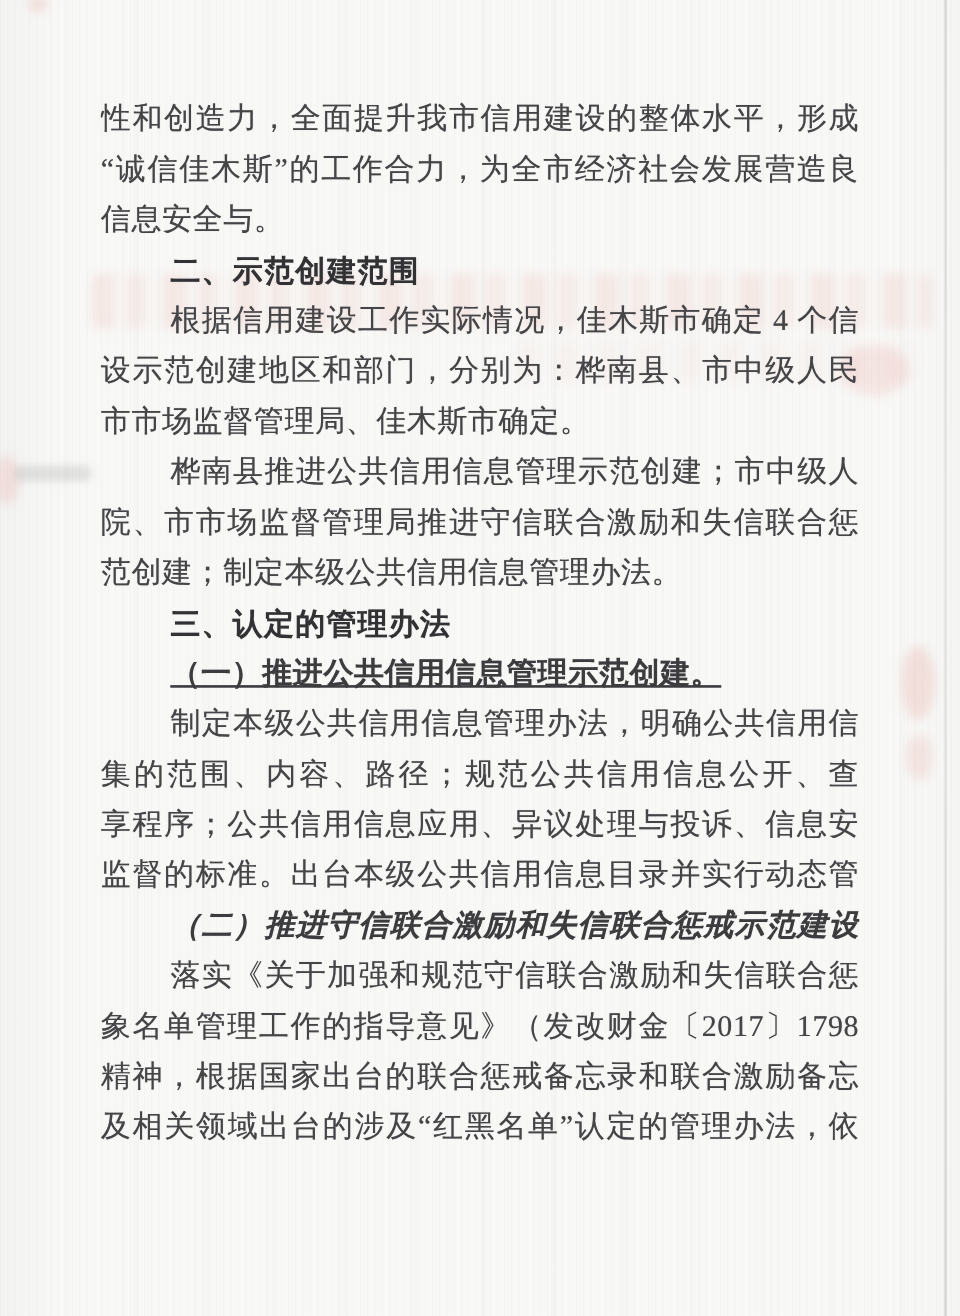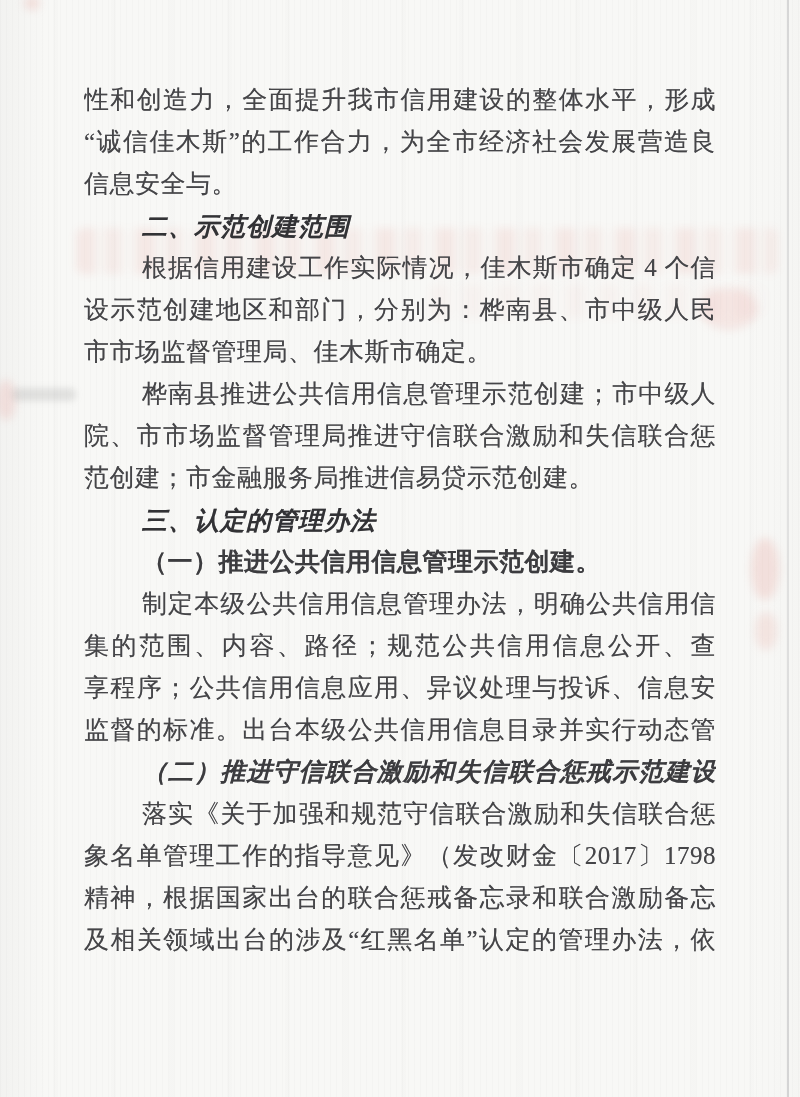--- a/index.html
+++ b/index.html
@@ -64,23 +64,22 @@
     text-shadow: 0 0 0.6px rgba(70,70,74,0.55);
   }
   .ln { height: 42px; line-height: 42px; white-space: nowrap; }
   .ln.full { white-space: normal; text-align: justify; text-align-last: justify; overflow: hidden; }
   .ln.indent { padding-left: 58px; }
   .ln.heading {
     font-family: "Liberation Sans", "DejaVu Sans", sans-serif;
     font-weight: bold;
     color: #323235;
     letter-spacing: 1px;
-    font-style: italic;
   }
-  .ln.sub1 { font-weight: bold; color: #3c3c3f; }
+  .ln.sub1 { font-weight: bold; color: #3c3c3f; text-decoration: underline; }
   .ln.sub2 { font-style: italic; font-weight: 600; color: #3c3c3f; }
 </style>
 </head>
 <body>
 
 <div class="scan">
 
   <div class="bleed-band-1"></div>
   <div class="bleed-band-2"></div>
   <div class="pink-blob pb-a"></div>
@@ -94,21 +93,21 @@
   <div class="doc">
     <div class="ln full">性和创造力，全面提升我市信用建设的整体水平，形成共建</div>
     <div class="ln full">“诚信佳木斯”的工作合力，为全市经济社会发展营造良好</div>
     <div class="ln">信息安全与。</div>
     <div class="ln heading indent">二、示范创建范围</div>
     <div class="ln full indent">根据信用建设工作实际情况，佳木斯市确定 4 个信用建</div>
     <div class="ln full">设示范创建地区和部门，分别为：桦南县、市中级人民法院、</div>
     <div class="ln">市市场监督管理局、佳木斯市确定。</div>
     <div class="ln full indent">桦南县推进公共信用信息管理示范创建；市中级人民法</div>
     <div class="ln full">院、市市场监督管理局推进守信联合激励和失信联合惩戒示</div>
-    <div class="ln">范创建；市金融服务局推进信易贷示范创建。</div>
+    <div class="ln">范创建；制定本级公共信用信息管理办法。</div>
     <div class="ln heading indent">三、认定的管理办法</div>
     <div class="ln sub1 indent">（一）推进公共信用信息管理示范创建。</div>
     <div class="ln full indent">制定本级公共信用信息管理办法，明确公共信用信息归</div>
     <div class="ln full">集的范围、内容、路径；规范公共信用信息公开、查询、共</div>
     <div class="ln full">享程序；公共信用信息应用、异议处理与投诉、信息安全与</div>
     <div class="ln full">监督的标准。出台本级公共信用信息目录并实行动态管理，</div>
     <div class="ln sub2 indent full">（二）推进守信联合激励和失信联合惩戒示范建设创建。</div>
     <div class="ln full indent">落实《关于加强和规范守信联合激励和失信联合惩戒对</div>
     <div class="ln full">象名单管理工作的指导意见》（发改财金〔2017〕1798 号）</div>
     <div class="ln full">精神，根据国家出台的联合惩戒备忘录和联合激励备忘录以</div>

